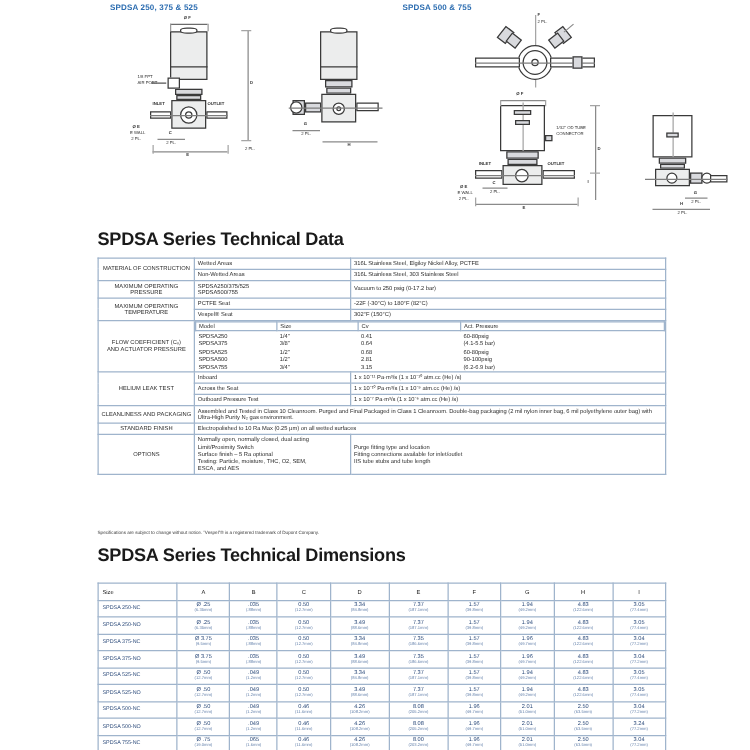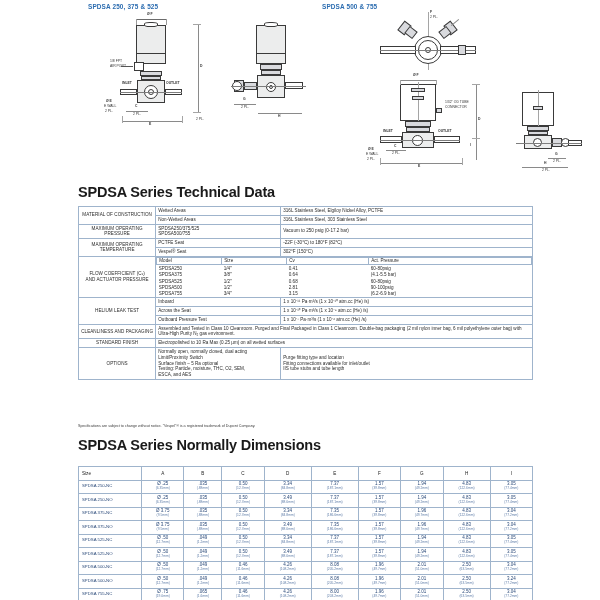--- a/index.html
+++ b/index.html
@@ -393,21 +393,21 @@
           <span style="display:block;">Purge fitting type and location</span>
           <span style="display:block;">Fitting connections available for inlet/outlet</span>
           <span style="display:block;">IIS tube stubs and tube length</span>
         </td>
       </tr>
     </tbody>
   </table>
 
   <div class="note">Specifications are subject to change without notice.  “Vespel”® is a registered trademark of Dupont Company.</div>
 
-  <div class="heading" style="position:absolute;left:78px;top:437px;">SPDSA Series Normally Dimensions</div>
+  <div class="heading" style="position:absolute;left:78px;top:437px;">SPDSA Series Technical Dimensions</div>
 
   <table class="tdim">
     <thead>
       <tr>
         <th class="sz" style="width:58px;">Size</th>
         <th>A</th>
         <th>B</th>
         <th>C</th>
         <th>D</th>
         <th>E</th>

